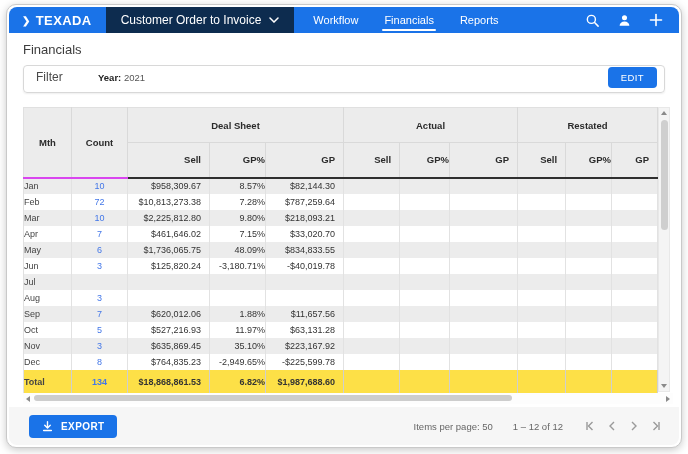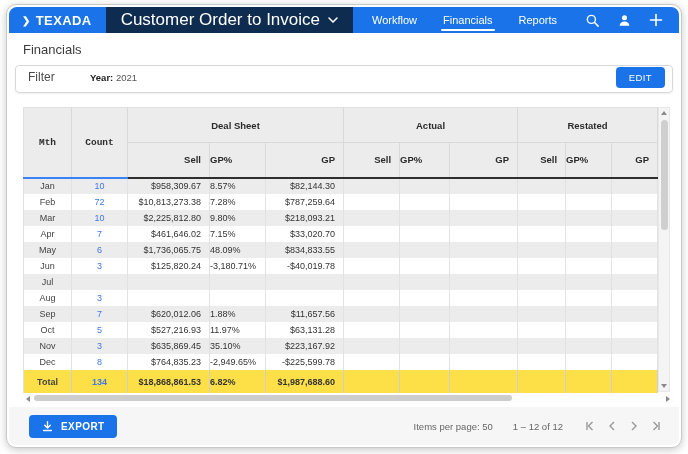--- a/index.html
+++ b/index.html
@@ -8,60 +8,60 @@
             border:1px solid #c9c9c9; border-radius:10px; box-shadow:0 2px 8px rgba(0,0,0,.22);
             display:flex; flex-direction:column; overflow:hidden; }
 
   
   .topbar { flex:0 0 26px; height:26px; background:#1a73e8; margin:2px 2px 0; border-radius:8px 8px 0 0;
             display:flex; align-items:stretch; color:#fff; }
   .brand { display:flex; align-items:center; gap:5px; padding:0 14px 0 13px; font-weight:bold;
            font-size:13px; letter-spacing:.4px; }
   .brand .chev { font-size:10px; font-weight:bold; }
   .nav-dropdown { background:#0d2c4f; display:flex; align-items:center; gap:8px; padding:0 15px;
-                  font-size:17px; cursor:pointer; }
+                  font-size:12px; cursor:pointer; }
   .tabs { display:flex; margin-left:6px; }
   .tab { display:flex; align-items:center; padding:0 13px; font-size:11px; position:relative; cursor:pointer; }
   .tab.active::after { content:""; position:absolute; left:11px; right:11px; bottom:2px; height:2px;
                        background:#fff; border-radius:1px; }
   .topbar-icons { margin-left:auto; display:flex; align-items:center; gap:17px; padding-right:16px; }
   .topbar-icons .ticon { display:flex; align-items:center; cursor:pointer; }
 
   
   .page-title { font-size:13px; color:#3d3d3d; padding:9px 16px 8px; }
-  .filter-card { flex:0 0 28px; margin:0 8px; border:1px solid #d8d8d8; border-radius:4px;
+  .filter-card { flex:0 0 28px; margin:0 16px; border:1px solid #d8d8d8; border-radius:4px;
                  box-shadow:0 1px 2px rgba(0,0,0,.07); display:flex; align-items:center; padding:0 7px 4px 12px; }
   .filter-label { font-size:12px; color:#4a4a4a; width:62px; }
   .filter-year { font-size:9.5px; color:#222; }
   .filter-year .yv { color:#555; font-weight:normal; }
   .edit-btn { margin-left:auto; background:#1a73e8; color:#fff; border:none; border-radius:4px;
               font-size:9.5px; font-weight:normal; padding:5px 13px; letter-spacing:.4px; cursor:pointer;
               font-family:"Liberation Sans", sans-serif; }
 
   
   .table-zone { display:flex; align-items:stretch; margin:14px 8px 0 16px; flex:1 1 auto; min-height:0; }
   table { border-collapse:collapse; table-layout:fixed; width:634px; font-size:9px; color:#333;
           align-self:flex-start; border:1px solid #e0e0e0; }
   col.c-mth{width:48px} col.c-count{width:56px}
   col.c-ds-sell{width:82px} col.c-ds-pct{width:56px} col.c-ds-gp{width:78px}
   col.c-a-sell{width:56px} col.c-a-pct{width:50px} col.c-a-gp{width:68px}
   col.c-r-sell{width:48px} col.c-r-pct{width:46px} col.c-r-gp{width:46px}
   th { background:#ececec; font-weight:bold; color:#2b2b2b; border-right:1px solid #d9d9d9; font-size:9.5px; }
   .group-row th { height:35px; }
   .group-row th.h-group { text-align:center; border-bottom:1px solid #d9d9d9; }
   .sub-row th { height:35px; }
-  th.h-fix { text-align:center; border-bottom:2px solid #3b82f6;font-family:Liberation Mono, monospace; }
+  th.h-fix { text-align:center; border-bottom:2px solid #d946ef; }
   .sub-row th { border-bottom:2px solid #2f2f2f; }
   td { height:16px; border-right:1px solid #e2e2e2; background:#fff; }
   tr.alt td { background:#ececec; }
-  td.mth { text-align:center; color:#444;margin-left:20px; }
+  td.mth { color:#444;margin-left:20px; }
   td.count { text-align:center; }
   .count-link { color:#4377e8; cursor:pointer; }
   td.num, th.num { text-align:right; padding-right:8px; }
-  td.pct, th.pct { text-align:left; }
+  td.pct, th.pct { text-align:right; }
   tr.total-row td { background:#fde047; font-weight:bold; height:25px; border-right:1px solid #cfcfcf; }
 
   
   .vscroll { flex:0 0 12px; width:12px; background:#f4f4f4; border:1px solid #e8e8e8; position:relative;
              display:flex; flex-direction:column; align-items:center; justify-content:space-between;
              padding:3px 0; cursor:pointer; }
   .vthumb { position:absolute; left:2px; top:12px; width:7px; height:110px; background:#cfcfcf; border-radius:4px; }
   .tri-up { width:0; height:0; border-left:3px solid transparent; border-right:3px solid transparent;
             border-bottom:4px solid #8a8a8a; }
   .tri-down { width:0; height:0; border-left:3px solid transparent; border-right:3px solid transparent;

